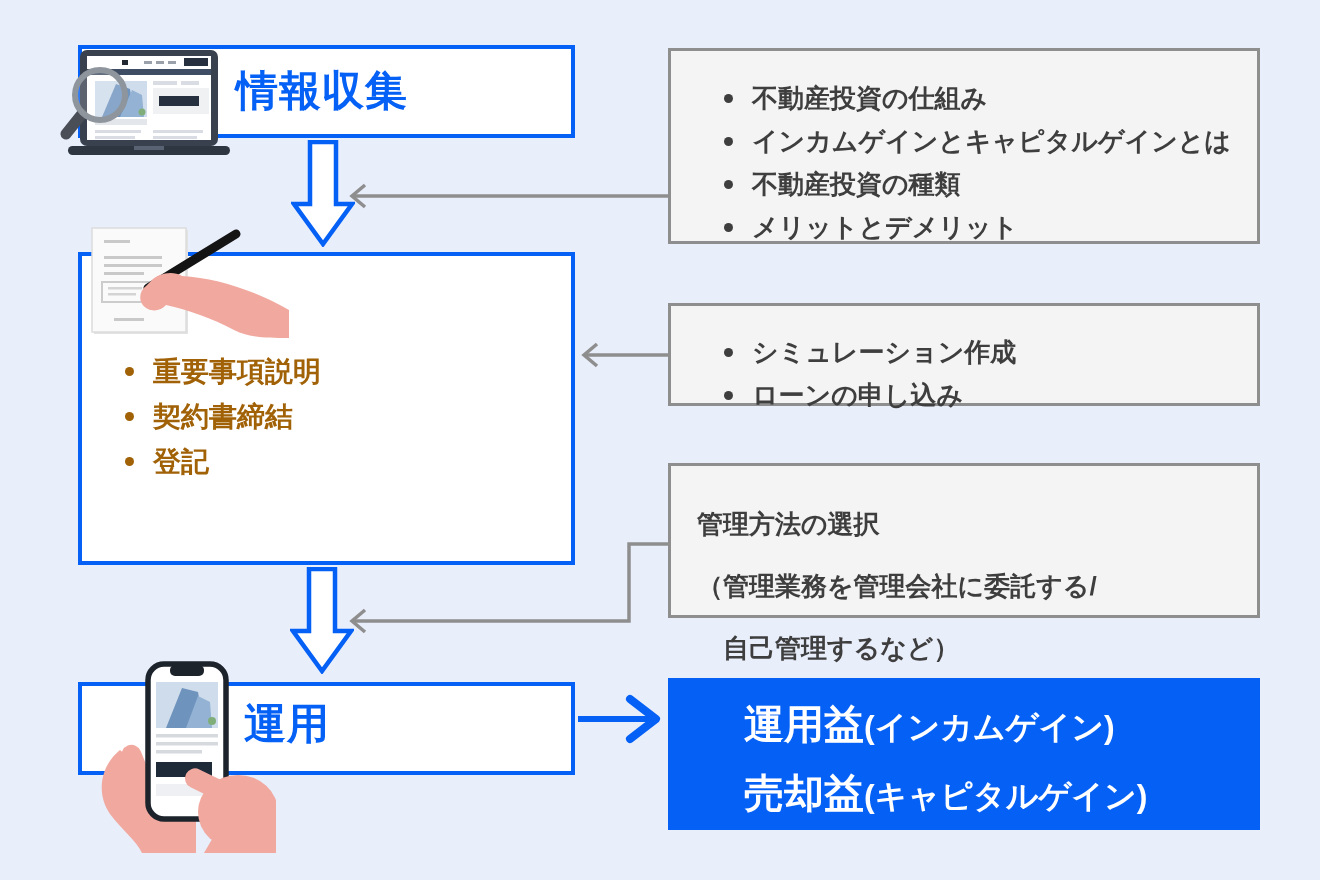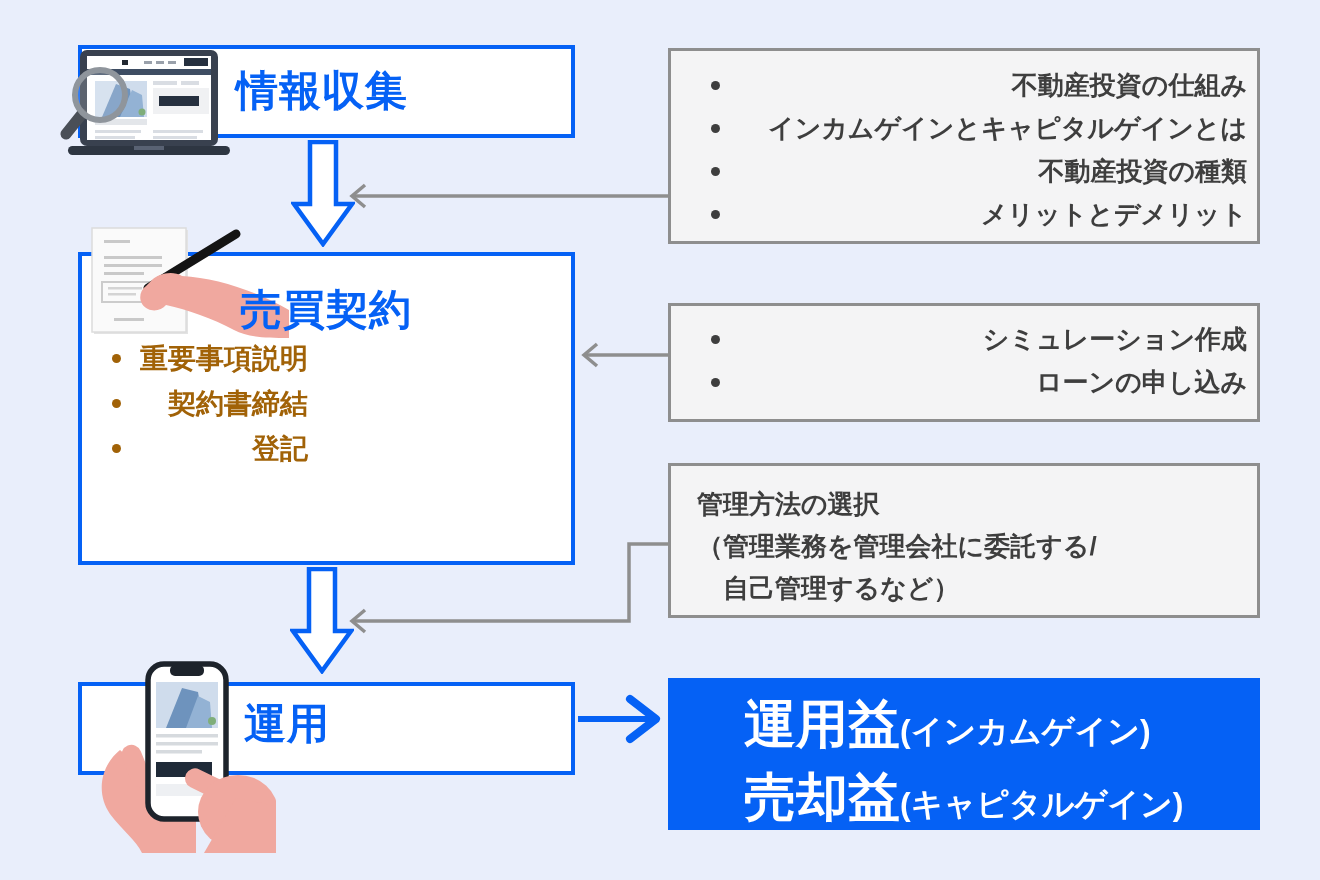--- a/index.html
+++ b/index.html
@@ -29,21 +29,21 @@
     font-size:42px;
     font-weight:800;
     line-height:58px;
     letter-spacing:1px;
     white-space:nowrap;
   }
   .step-title.t1{left:236px;top:62px;}
   .step-title.t2{left:240px;top:281px;}
   .step-title.t3{left:244px;top:698px;font-family:Liberation Mono, monospace;}
   
-  ul.bullets{list-style:none;margin:0;padding:0;text-align:right;}
+  ul.bullets{list-style:none;margin:13px;padding:0;}
   ul.bullets li{
     position:relative;
     padding-left:36px;
     white-space:nowrap;
   }
   ul.bullets li::before{
     content:"";
     position:absolute;
     left:8px;top:50%;
     width:9px;height:9px;
@@ -65,35 +65,35 @@
     left:668px;
     width:592px;
     background:#f4f4f5;
     border:3px solid #8e8e8e;
     box-sizing:border-box;
     color:#3e3e3e;
     font-size:26px;
     font-weight:700;
   }
   .note-box.n1{top:48px;height:196px;padding:13px 10px 0 32px;}
-  .note-box.n2{top:303px;height:119px;padding:12px 10px 16px 32px;}
+  .note-box.n2{top:303px;height:103px;padding:12px 10px 16px 32px;}
   .note-box.n3{top:463px;height:155px;padding:17px 10px 0 26px;}
   .note-box li{line-height:43px;}
-  .note-line{line-height:42px;white-space:nowrap;}
+  .note-line{line-height:42px;white-space:nowrap;margin-top:20px;}
   
   .result-box{
     position:absolute;
     left:668px;top:678px;width:592px;height:152px;
     background:#0561f5;
     box-sizing:border-box;
     padding:16px 0 0 76px;
     color:#ffffff;
   }
   .result-line{line-height:61px;white-space:nowrap;font-weight:800;}
-  .result-main{font-size:52px;margin-top:21px;}
+  .result-main{font-size:40px;margin-top:21px;}
   .result-sub{font-size:32px;}
   
   .abs{position:absolute;}
 </style>
 </head>
 <body>
 
 <div class="stage">
 
   <div class="step-box s1"></div>
@@ -183,21 +183,20 @@
     <rect x="70" y="84" width="62" height="3.5" fill="#d6dade"></rect>
     <rect x="70" y="92" width="46" height="3.5" fill="#d6dade"></rect>
     <rect x="70" y="104" width="56" height="15" fill="#1f2a38"></rect>
     <rect x="70" y="126" width="56" height="12" fill="#eef0f3"></rect>
     <rect x="100" y="106" width="58" height="20" rx="10" fill="#f0a89f" transform="rotate(26 100 116)"></rect>
     <ellipse cx="152" cy="154" rx="40" ry="37" fill="#f0a89f"></ellipse>
     <polygon points="118,195 190,195 190,148 150,140" fill="#f0a89f"></polygon>
   </svg>
 
   <div class="step-title t1">情報収集</div>
-  <div class="step-title t2">売買契約</div>
   <div class="step-title t3">運用</div>
 
   <ul class="bullets step2-list">
     <li>重要事項説明</li>
     <li>契約書締結</li>
     <li>登記</li>
   </ul>
 
   <div class="note-box n1">
     <ul class="bullets">

